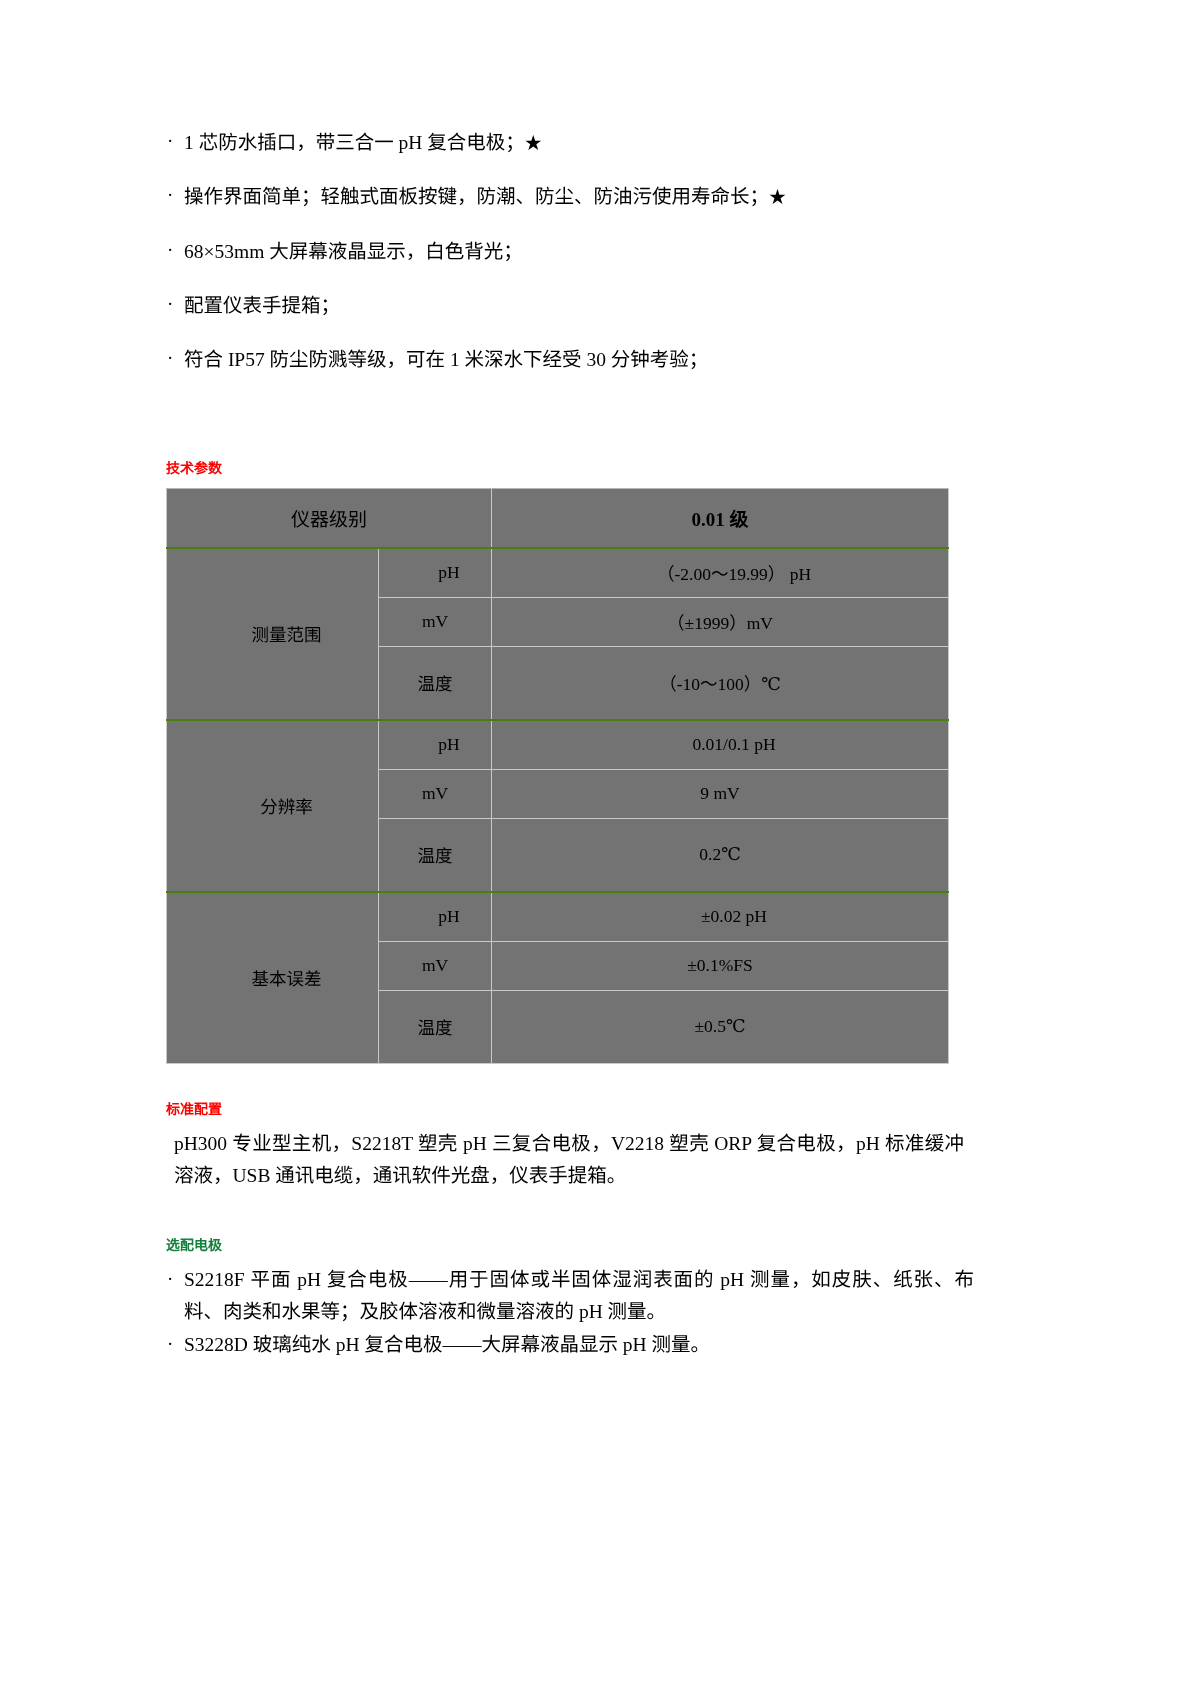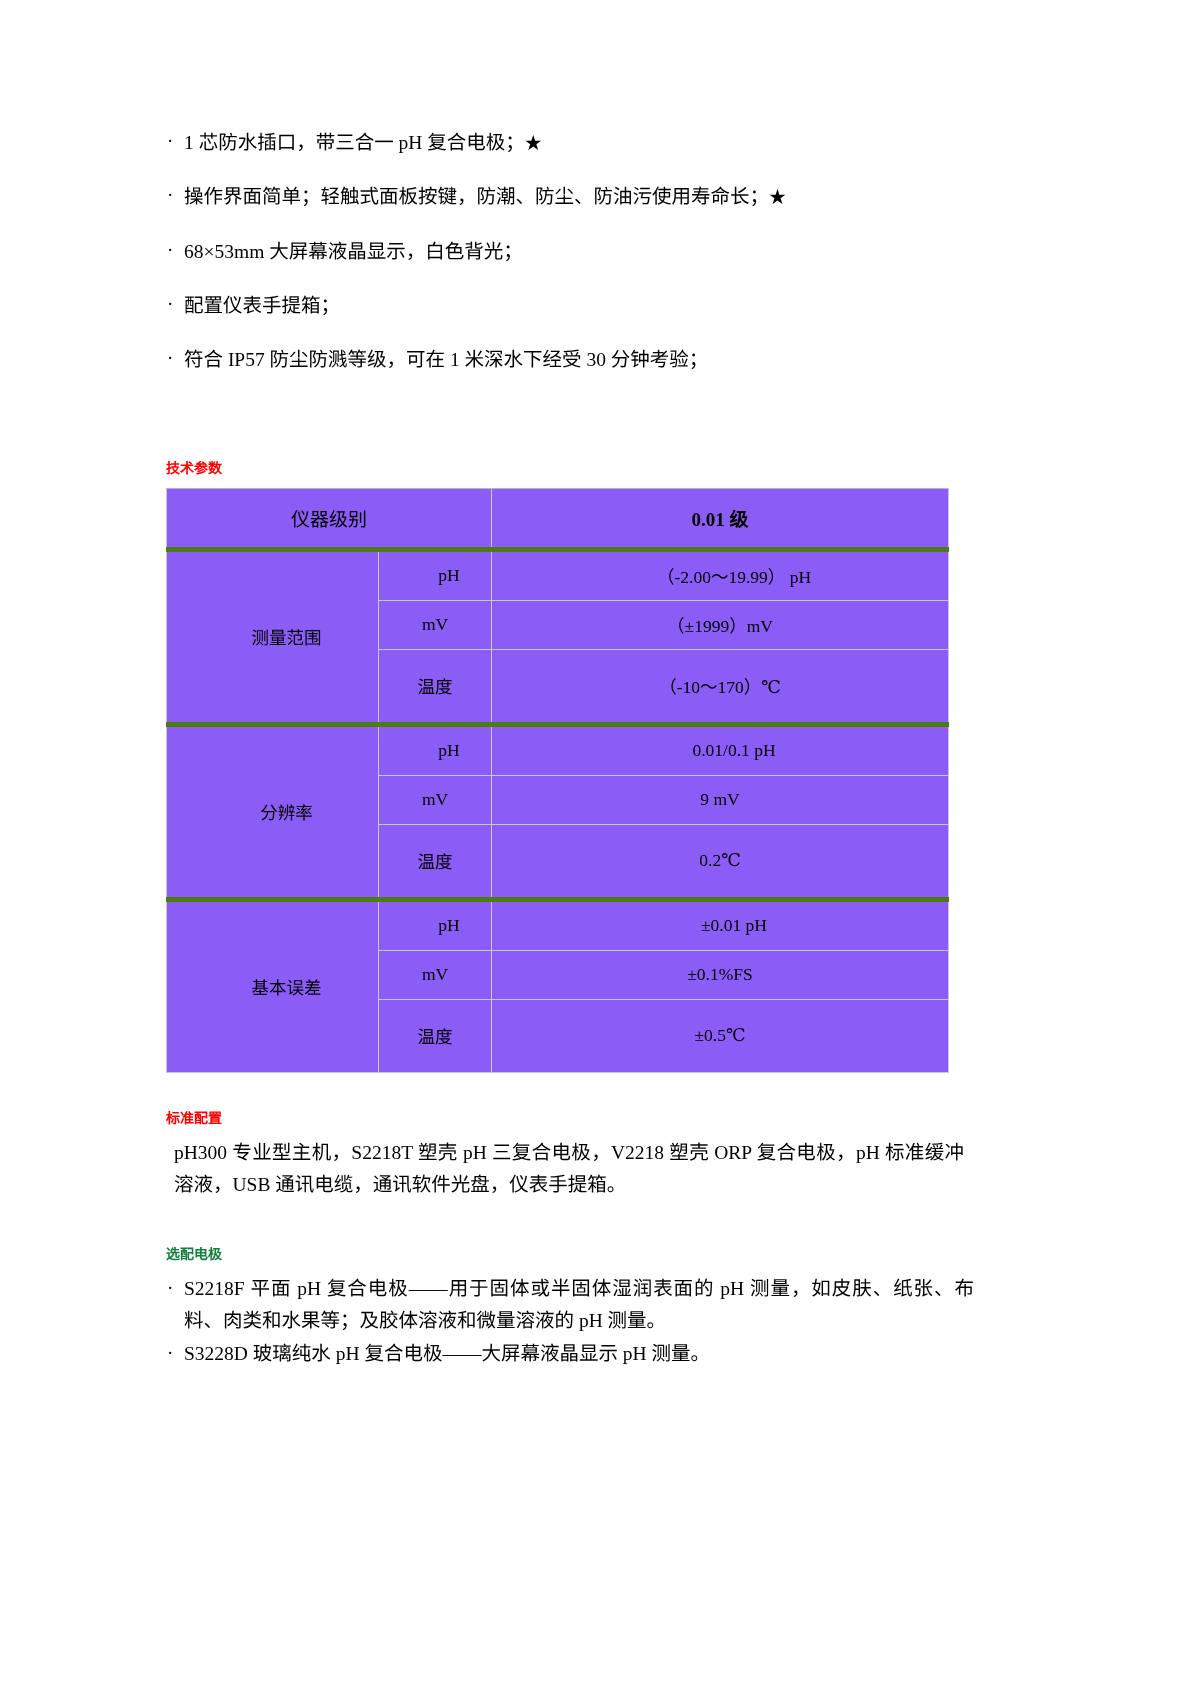--- a/index.html
+++ b/index.html
@@ -56,21 +56,21 @@
     line-height: 1.4;
     font-family: "Liberation Sans", "DejaVu Sans", sans-serif;
   }
   .spacer-before-specs { height: 60px; }
   
   .spec-table {
     border-collapse: collapse;
     width: 782px;
     margin: 0 0 0 0;
     table-layout: fixed;
-    background: #8b5cf6;
+    background: #737373;
   }
   .spec-table td {
     border: 1px solid #c9c9c9;
     text-align: center;
     vertical-align: middle;
     font-size: 17.5px;
     padding: 6px 4px;
     color: #000;
   }
   .spec-table .outer-top td { border-top: 1px solid #b5b5b5; }
@@ -80,21 +80,21 @@
   .header-row td {
     height: 46px;
     font-size: 19px;
   }
   .header-row .hdr-grade { font-weight: 700; margin-top: 27px; }
   .row-short td { height: 36px; }
   .row-tall td { height: 60px; }
   .group-cell {
     font-size: 18px;
   }
-  .band-sep td { border-top: 5px solid #4d7c0f; padding-left: 32px; }
+  .band-sep td { border-top: 2px solid #4d7c0f; padding-left: 32px; }
   
   .body-para {
     font-size: 19.5px;
     line-height: 1.62;
     margin: 8px;
     text-align: justify;
     width: 790px;
   }
   .opt-list {
     list-style: none;
@@ -161,41 +161,41 @@
         <td class="group-cell" rowspan="3">测量范围</td>
         <td>pH</td>
         <td>（-2.00～19.99） pH</td>
       </tr>
       <tr class="row-short">
         <td>mV</td>
         <td>（±1999）mV</td>
       </tr>
       <tr class="row-tall">
         <td>温度</td>
-        <td>（-10～170）℃</td>
+        <td>（-10～100）℃</td>
       </tr>
 
       <tr class="row-short band-sep">
         <td class="group-cell" rowspan="3">分辨率</td>
         <td>pH</td>
         <td>0.01/0.1 pH</td>
       </tr>
       <tr class="row-short">
         <td>mV</td>
         <td>9 mV</td>
       </tr>
       <tr class="row-tall">
         <td>温度</td>
         <td>0.2℃</td>
       </tr>
 
       <tr class="row-short band-sep">
         <td class="group-cell" rowspan="3">基本误差</td>
         <td>pH</td>
-        <td>±0.01 pH</td>
+        <td>±0.02 pH</td>
       </tr>
       <tr class="row-short">
         <td>mV</td>
         <td>±0.1%FS</td>
       </tr>
       <tr class="row-tall">
         <td>温度</td>
         <td>±0.5℃</td>
       </tr>
     </tbody>

